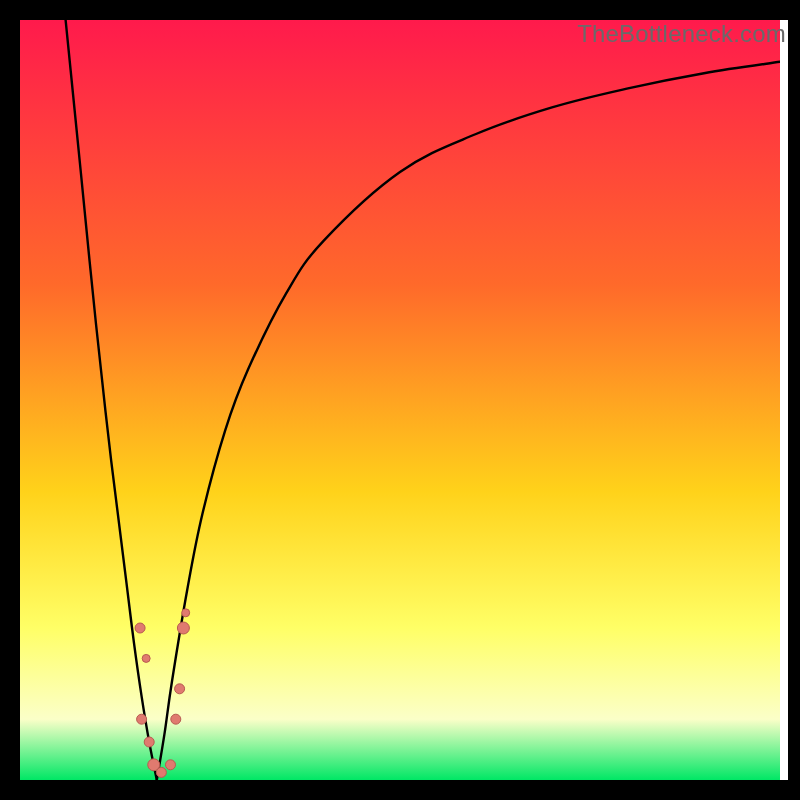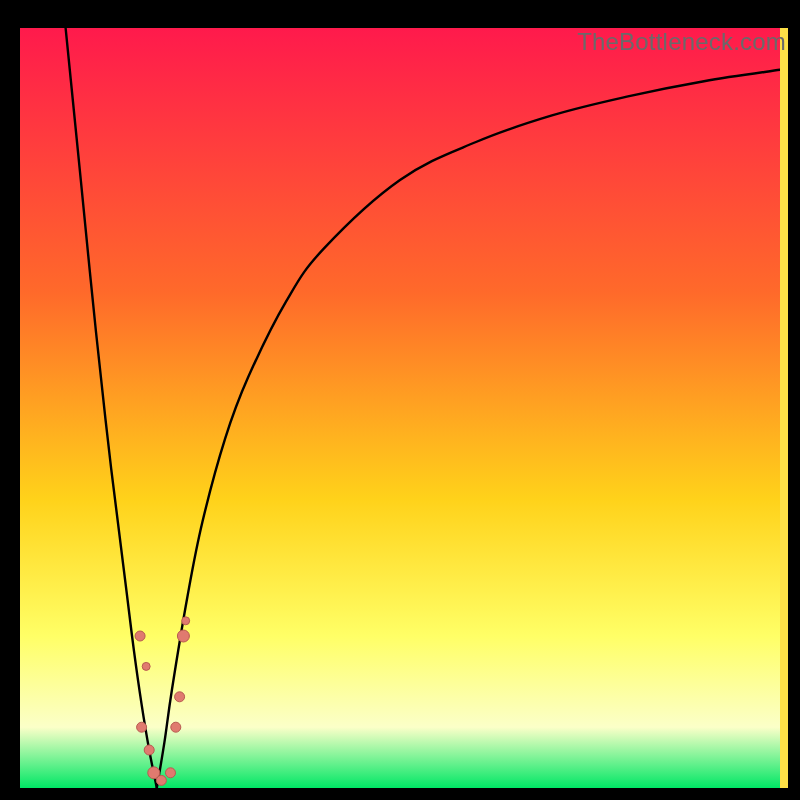--- a/index.html
+++ b/index.html
@@ -7,24 +7,24 @@
     padding: 0;
     width: 800px;
     height: 800px;
     background: #000;
     overflow: hidden;
     font-family: Arial, Helvetica, sans-serif;
   }
   .frame {
     position: absolute;
     left: 20px;
-    top: 28px;
+    top: 20px;
     width: 768px;
     height: 760px;
-    background: #fde047;
+    background: #ffffff;
   }
   .plot {
     position: absolute;
     left: 0;
     top: 0;
     width: 760px;
     height: 760px;
   }
   .watermark {
     position: absolute;

